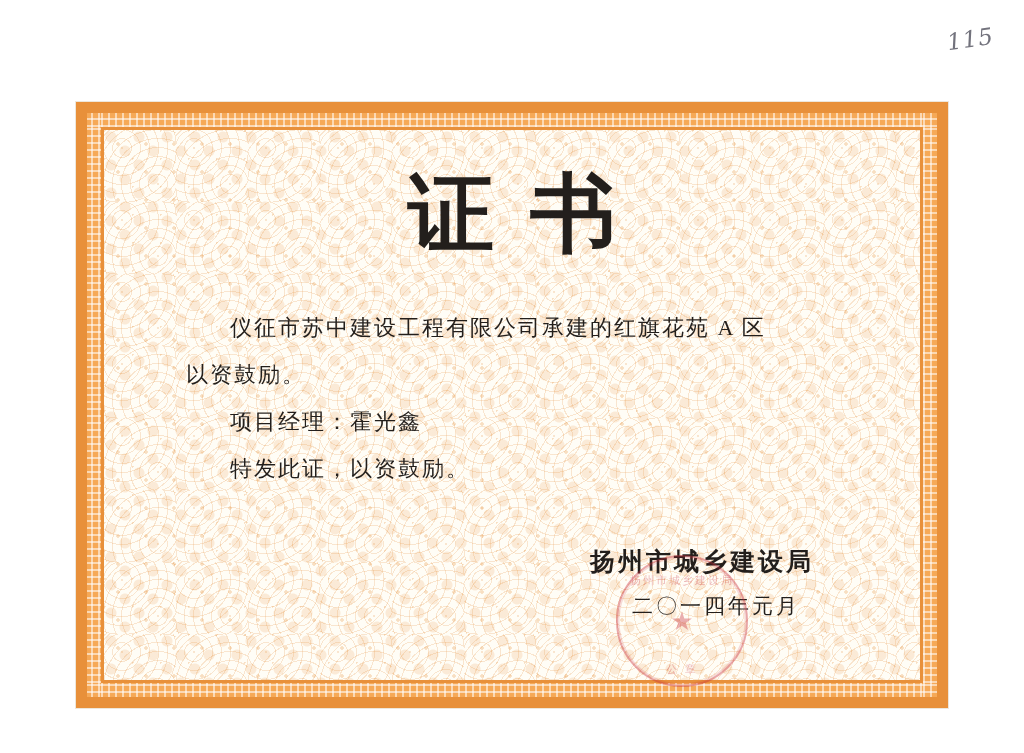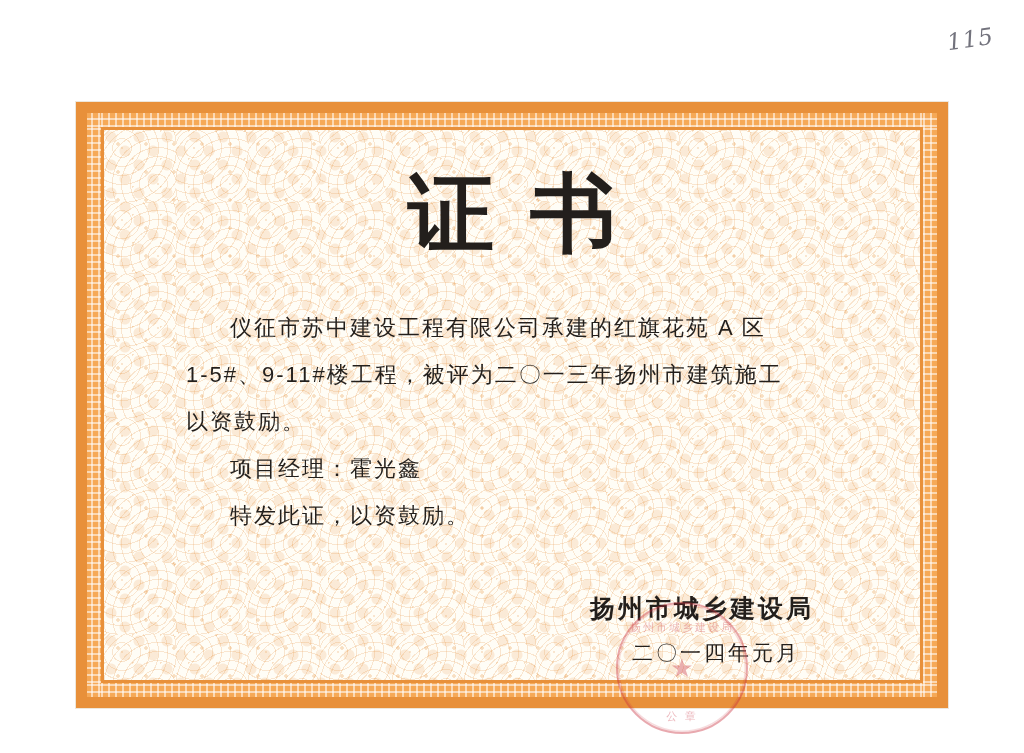--- a/index.html
+++ b/index.html
@@ -110,21 +110,21 @@
     color: #231f1c;
     margin-top: 24px;
     margin-bottom: 10px;
     text-indent: 36px;
     line-height: 1.1;
   }
 
   #body-text {
     margin-top: 44px;
     padding: 0 58px 0 62px;
-    font-family: Liberation Sans, sans-serif;
+    font-family: Liberation Serif, serif;
     font-size: 22px;
     color: #231f1c;
     line-height: 2.05;
     letter-spacing: 2px;
     text-align: justify;
   }
   #body-text p {
     margin: 0 0 2px 0;
   }
   .indent {
@@ -197,21 +197,20 @@
   <div id="border-pattern"></div>
   <div id="border-inner-line"></div>
   <div id="pattern-field"></div>
 
   <div id="content">
 
     <div id="cert-title">证书</div>
 
     <div id="body-text">
       <p class="indent">仪征市苏中建设工程有限公司承建的红旗花苑 A 区</p>
-      <p>1-5#、9-11#楼工程，被评为二〇一三年扬州市建筑施工</p>
       <p>以资鼓励。</p>
       <p class="indent">项目经理：霍光鑫</p>
       <p class="indent">特发此证，以资鼓励。</p>
     </div>
 
     <div id="signature-block">
       <div id="issuer">扬州市城乡建设局</div>
       <div id="issue-date">二〇一四年元月</div>
 
       <div id="official-seal">

